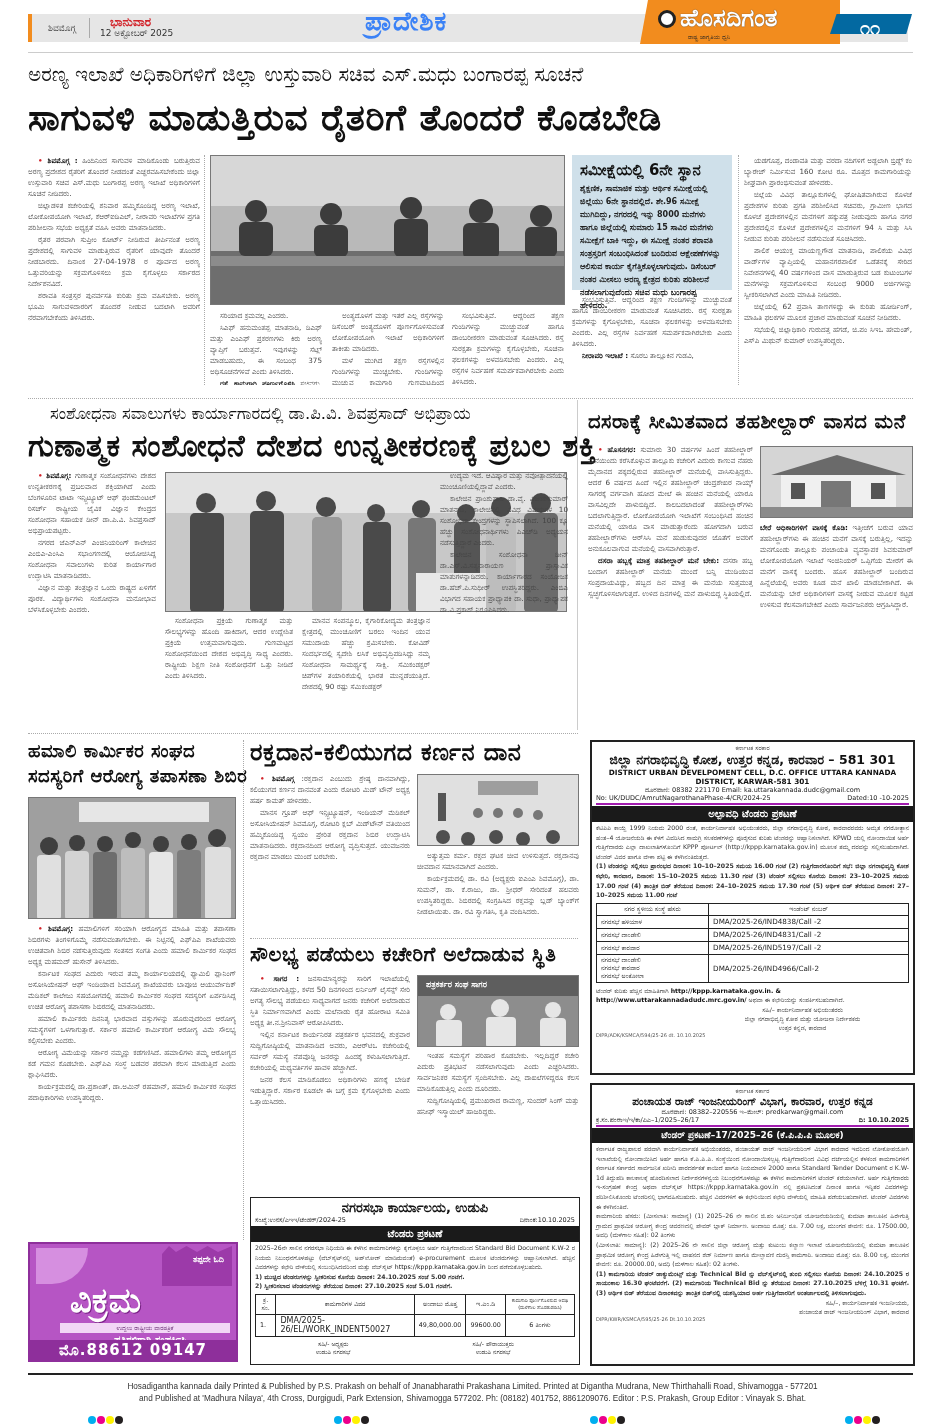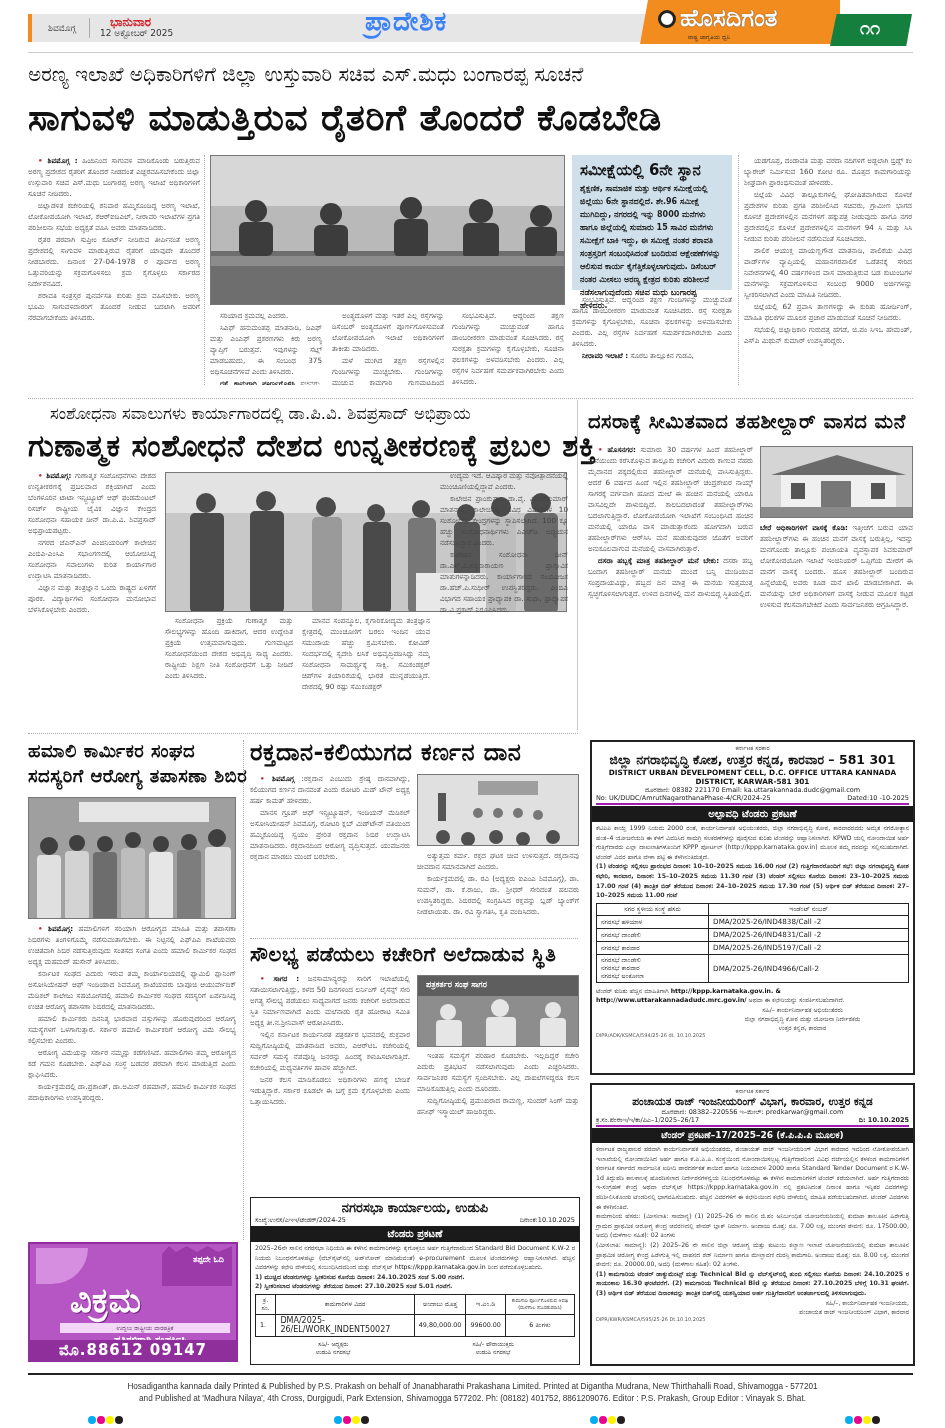--- a/index.html
+++ b/index.html
@@ -12,21 +12,21 @@
   .mh-leftmark { position: absolute; left: 28px; top: 14px; width: 4px; height: 28px; background: #f28c1e; }
   .mh-city { position: absolute; left: 48px; top: 23px; font-size: 9px; color: #333; }
   .mh-sep { position: absolute; left: 89px; top: 18px; width: 1px; height: 20px; background: #aaa; }
   .mh-day { position: absolute; left: 110px; top: 15px; font-size: 12px; font-weight: bold; color: #d2232a; }
   .mh-date { position: absolute; left: 100px; top: 28px; font-size: 9px; color: #333; }
   .mh-section { position: absolute; left: 365px; top: 6px; font-size: 26px; font-weight: bold; color: #3b82f6; letter-spacing: 1px; font-family: "DejaVu Serif", serif; }
   .mh-logo { position: absolute; left: 640px; top: 0; width: 200px; height: 44px; background: #f28c1e; clip-path: polygon(4% 0, 100% 0, 100% 100%, 0 100%); }
   .mh-logo-emblem { position: absolute; left: 18px; top: 10px; width: 18px; height: 18px; border-radius: 50%; background: #fff; border: 3px solid #222; }
   .mh-logo-text { position: absolute; left: 40px; top: 4px; font-size: 24px; font-weight: bold; color: #fff; text-shadow: 0 0 1px #222; }
   .mh-logo-tag { position: absolute; left: 48px; top: 33px; font-size: 6px; color: #222; }
-  .mh-page { position: absolute; left: 830px; top: 14px; width: 82px; height: 32px; background: #15803d; clip-path: polygon(8% 0, 100% 0, 93% 100%, 0 100%); }
+  .mh-page { position: absolute; left: 830px; top: 14px; width: 82px; height: 20px; background: #0369a1; clip-path: polygon(8% 0, 100% 0, 93% 100%, 0 100%); }
   .mh-page-num { position: absolute; left: 30px; top: 3px; color: #fff; font-size: 18px; font-weight: bold; }
   .mh-rule { position: absolute; left: 28px; top: 52px; width: 885px; height: 1px; background: #ccc; }
 
   
   .abs { position: absolute; }
   .kicker { font-size: 20px; color: #111; white-space: nowrap; }
   .headline { font-weight: bold; color: #111; white-space: nowrap; letter-spacing: 0.5px; }
   .body-col { font-size: 7.2px; line-height: 11px; color: #444; text-align: justify; overflow: hidden; }
   .body-col p { text-indent: 10px; margin-bottom: 1px; }
   .dateline { font-weight: bold; color: #111; }

